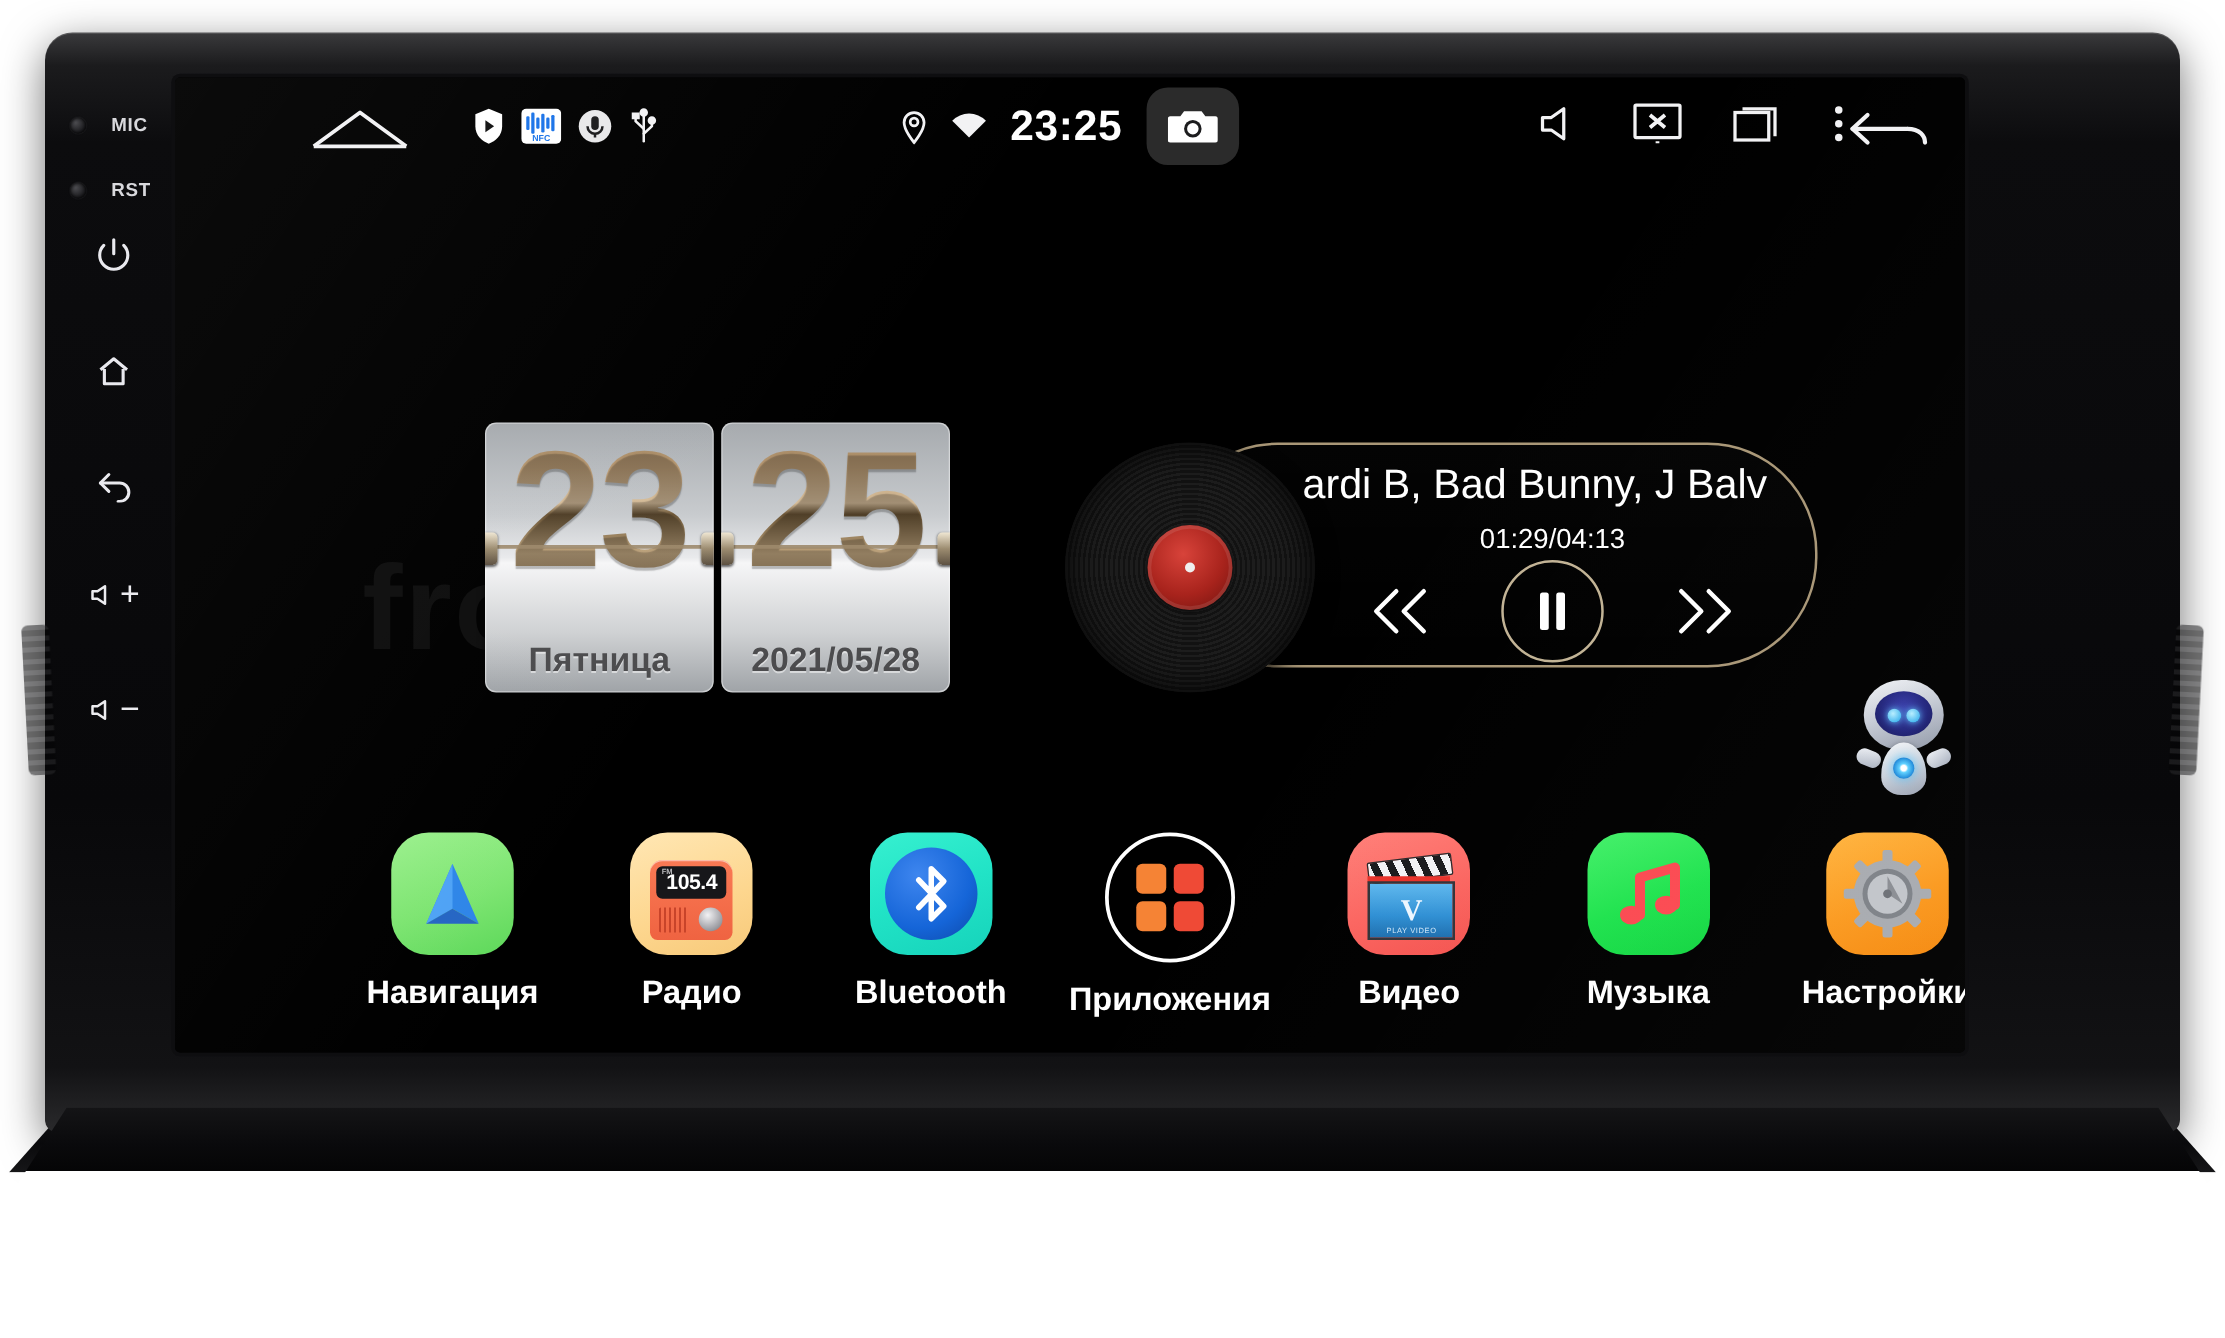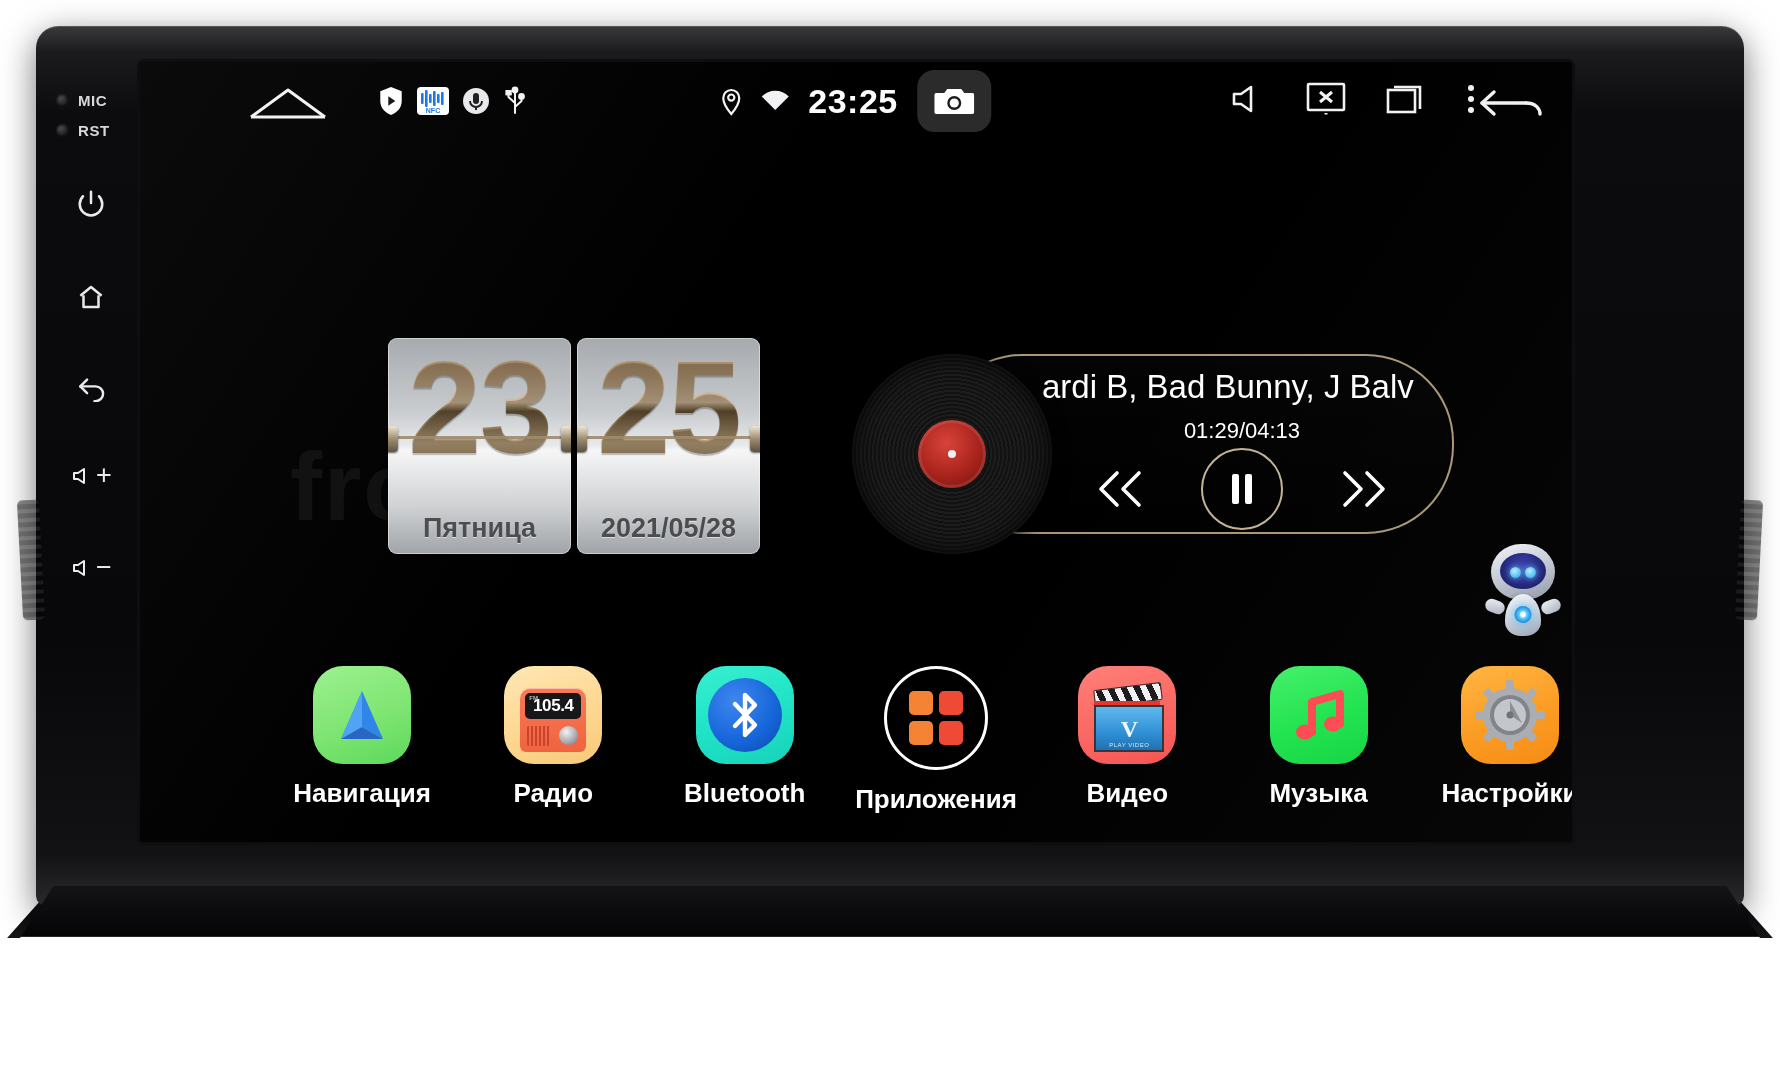--- a/index.html
+++ b/index.html
@@ -33,21 +33,21 @@
 
   
   .grille{position:absolute;width:22px;height:120px;opacity:.55;
     background:repeating-linear-gradient(180deg,#2a2a2c 0 4px,#060607 4px 9px);
     border-radius:5px;filter:blur(.4px);}
   #grille-left{left:20px;top:500px;transform:rotate(-3deg);}
   #grille-right{right:20px;top:500px;transform:rotate(3deg);}
 
   
   #left-bezel{position:absolute;left:56px;top:70px;width:76px;height:790px;}
-  .led-row{position:absolute;display:flex;align-items:center;gap:9px;}
+  .led-row{position:absolute;display:flex;align-items:center;gap:20px;}
   .led{width:13px;height:13px;border-radius:50%;
     background:radial-gradient(circle at 35% 32%,#4c4c50,#17171a 70%);
     box-shadow:inset 0 0 3px #000, 0 0 1px #3a3a3e;}
   .led-label{color:#d8d8dc;font-size:15px;font-weight:700;letter-spacing:.6px;}
   .bezel-btn{position:absolute;color:#e9e9ee;display:flex;align-items:center;justify-content:center;}
   .bezel-btn svg{display:block;}
   .bezel-vol{font-size:27px;color:#ececf0;font-weight:400;line-height:1;}
 
   
   #screen{
@@ -205,21 +205,21 @@
   <div class="grille" id="grille-left"></div>
   <div class="grille" id="grille-right"></div>
 
   <div id="left-bezel">
 
     <div class="led-row" style="left:0px;top:22px;">
       <span class="led"></span>
       <span class="led-label">MIC</span>
     </div>
 
-    <div class="led-row" style="left:0px;top:52px;">
+    <div class="led-row" style="left:0px;top:74px;">
       <span class="led"></span>
       <span class="led-label">RST</span>
     </div>
 
     <div class="bezel-btn" style="left:20px;top:118px;">
       <svg width="30" height="30" viewBox="0 0 24 24" fill="none" stroke="#e9e9ee" stroke-width="2" stroke-linecap="round">
         <path d="M12 3v9"></path>
           <path d="M18.4 6.6a9 9 0 1 1-12.8 0"></path>
       </svg>
     </div>

